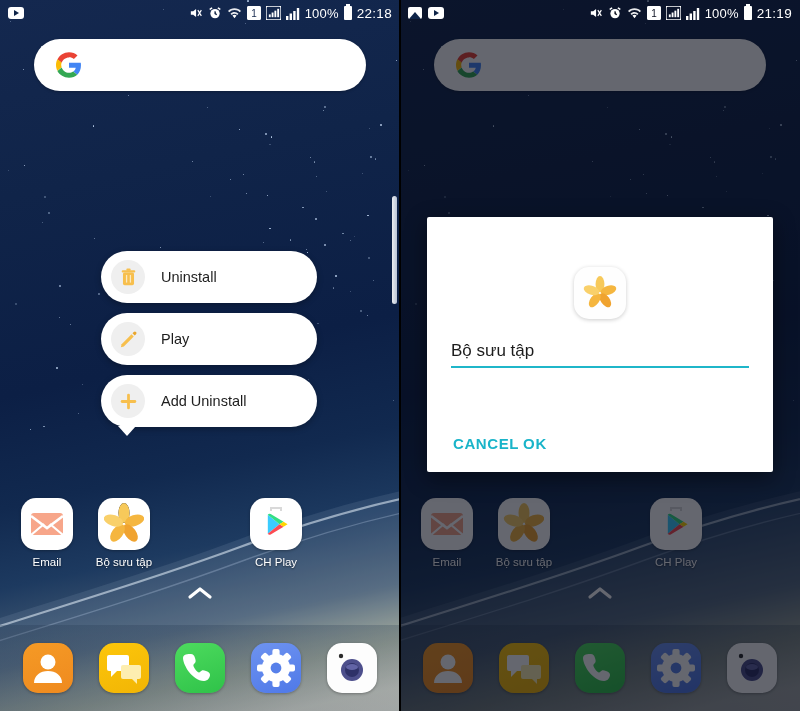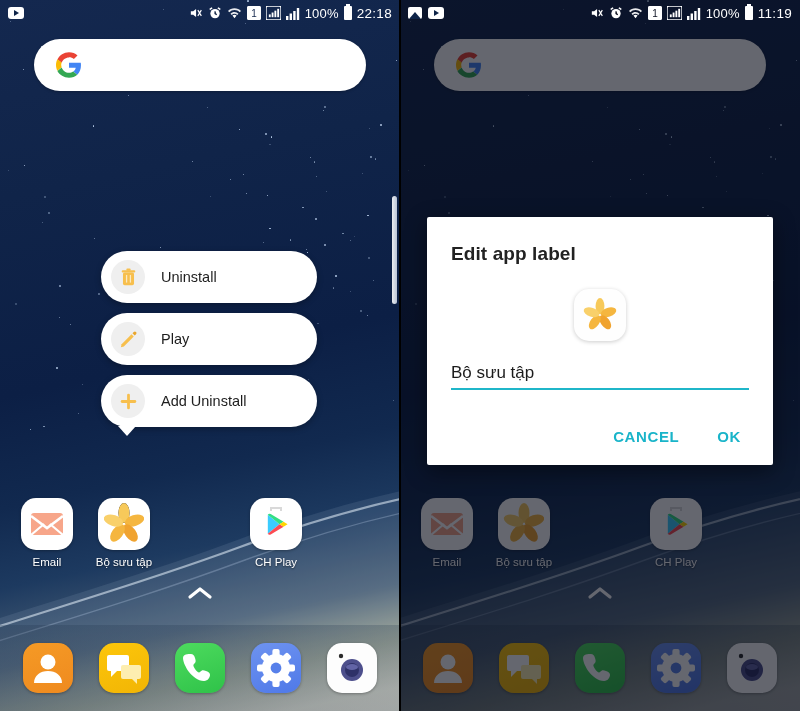--- a/index.html
+++ b/index.html
@@ -67,21 +67,21 @@
   
   .dim{position:absolute;inset:0;background:rgba(6,10,22,.62);z-index:26;}
   .dialog{position:absolute;left:27px;top:217px;width:346px;background:#fff;z-index:40;
     box-shadow:0 6px 22px rgba(0,0,0,.45);padding:26px 24px 14px 24px;box-sizing:border-box;border-radius:2px;}
   .dlg-title{font-size:19px;color:#222;font-weight:bold;letter-spacing:.1px;}
   .dlg-icon-wrap{display:flex;justify-content:center;margin-top:24px;}
   .dlg-icon{width:52px;height:52px;border-radius:15px;background:#fefefe;box-shadow:0 1px 4px rgba(0,0,0,.2);
     display:flex;align-items:center;justify-content:center;}
   .field{margin-top:22px;border-bottom:2px solid #1fb6c9;padding-bottom:5px;}
   .field span{font-size:17px;color:#1c1c1c;}
-  .actions{display:flex;justify-content:flex-end;align-items:center;gap:34px;margin-top:32px;padding-right:6px;}
+  .actions{display:flex;align-items:center;margin-top:61px;padding-right:6px;}
   .actions button{background:none;border:none;color:#19b4c9;font-size:15px;font-weight:bold;letter-spacing:.6px;
     cursor:pointer;padding:6px 2px;font-family:"Liberation Sans",sans-serif;}
 
   .divider{position:absolute;left:399px;top:0;width:2px;height:711px;background:#000;z-index:60;}
 </style>
 </head>
 <body>
 
 <div class="stage">
 
@@ -528,21 +528,21 @@
             <rect x="12" y="3" width="2" height="9" fill="#fff"></rect>
         </svg>
         <svg class="sico" width="14" height="13" viewBox="0 0 14 13">
           <rect x="0" y="9" width="2.4" height="4" fill="#fff"></rect>
             <rect x="3.6" y="6.5" width="2.4" height="6.5" fill="#fff"></rect>
           <rect x="7.2" y="4" width="2.4" height="9" fill="#fff"></rect>
             <rect x="10.8" y="1" width="2.4" height="12" fill="#fff"></rect>
         </svg>
         <span class="pct">100%</span>
         <span class="batt"></span>
-        <span class="clock">11:19</span>
+        <span class="clock">21:19</span>
       </div>
     </div>
 
     <div class="search">
       <svg class="gicon" viewBox="0 0 48 48">
         <path fill="#EA4335" d="M24 9.5c3.5 0 6.6 1.2 9 3.6l6.7-6.7C35.6 2.6 30.2.5 24 .5 14.6.5 6.5 5.9 2.6 13.8l7.8 6c1.9-5.6 7.2-9.8 13.6-9.8z"></path>
         <path fill="#4285F4" d="M46.1 24.5c0-1.6-.1-3.1-.4-4.5H24v9h12.4c-.5 2.9-2.1 5.3-4.6 7l7.6 5.9c4.4-4.1 6.7-10.2 6.7-17.4z"></path>
         <path fill="#FBBC05" d="M10.4 28.2c-.5-1.4-.8-2.9-.8-4.5s.3-3.1.8-4.5l-7.8-6C.9 16.4 0 20.1 0 24s.9 7.6 2.6 10.8l7.8-6.6z"></path>
         <path fill="#34A853" d="M24 47.5c6.2 0 11.5-2 15.3-5.6l-7.6-5.9c-2.1 1.4-4.8 2.3-7.7 2.3-6.4 0-11.7-4.2-13.6-9.8l-7.8 6.6C6.5 42.1 14.6 47.5 24 47.5z"></path>
       </svg>
@@ -637,21 +637,20 @@
         <svg width="50" height="50" viewBox="0 0 50 50">
           <circle cx="25" cy="27" r="11" fill="#4d4f8c"></circle>
             <circle cx="25" cy="27" r="7" fill="#2e3168"></circle>
           <ellipse cx="25" cy="24" rx="6" ry="3" fill="#6f72b5" opacity=".8"></ellipse>
           <circle cx="14" cy="13" r="2.2" fill="#2b2b2b"></circle>
         </svg>
       </div>
     </div>
 
     <div class="dialog">
-      <div class="dlg-title">Edit app label</div>
       <div class="dlg-icon-wrap">
         <div class="dlg-icon">
           <svg width="42" height="42" viewBox="0 0 52 52">
             <g transform="translate(26,26)">
               <ellipse cx="0" cy="-11" rx="5.5" ry="10" fill="#f7c95a"></ellipse>
               <ellipse cx="10.5" cy="-3.4" rx="5.5" ry="10" fill="#f5b63f" transform="rotate(72 10.5 -3.4)"></ellipse>
               <ellipse cx="6.5" cy="8.9" rx="5.5" ry="10" fill="#f0a32f" transform="rotate(144 6.5 8.9)"></ellipse>
               <ellipse cx="-6.5" cy="8.9" rx="5.5" ry="10" fill="#f5b63f" transform="rotate(216 -6.5 8.9)"></ellipse>
               <ellipse cx="-10.5" cy="-3.4" rx="5.5" ry="10" fill="#f9d06a" transform="rotate(288 -10.5 -3.4)"></ellipse>
             </g>

